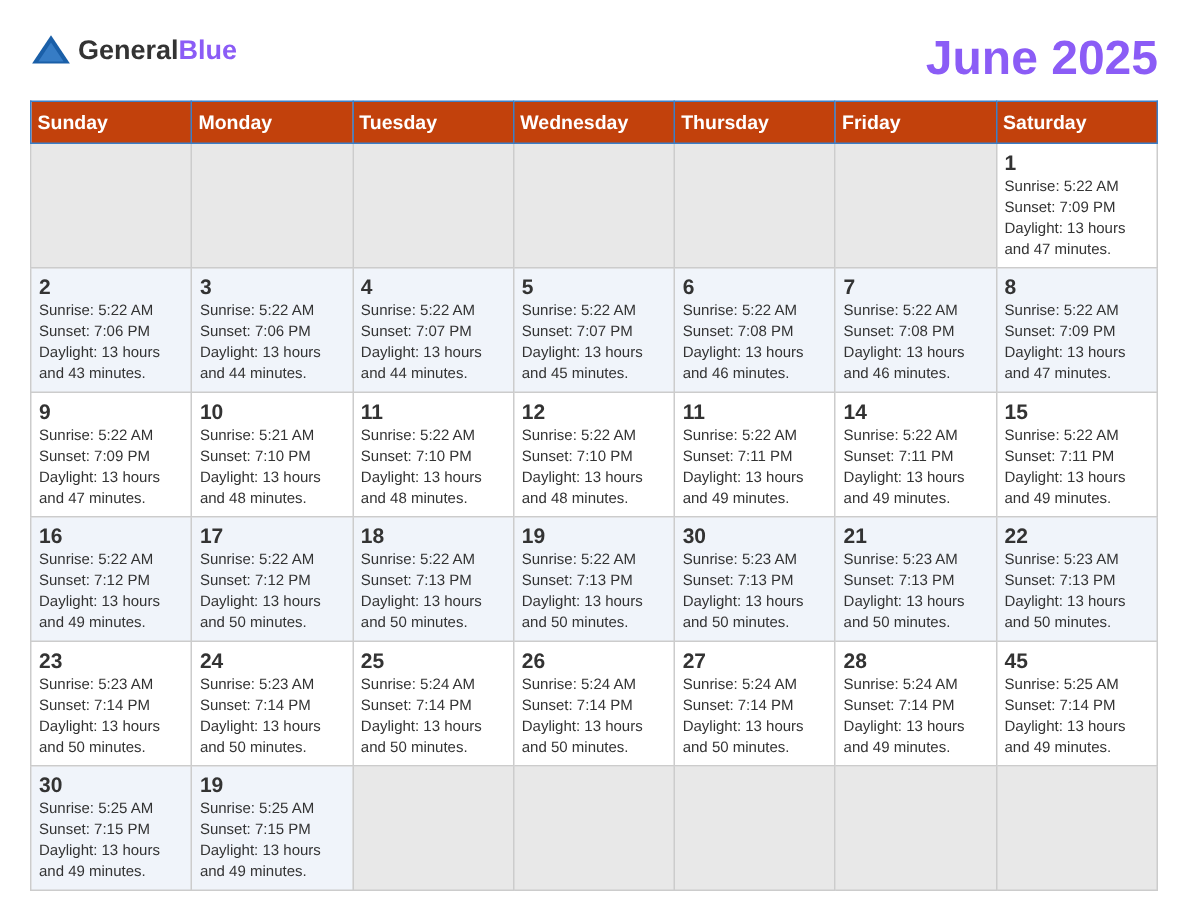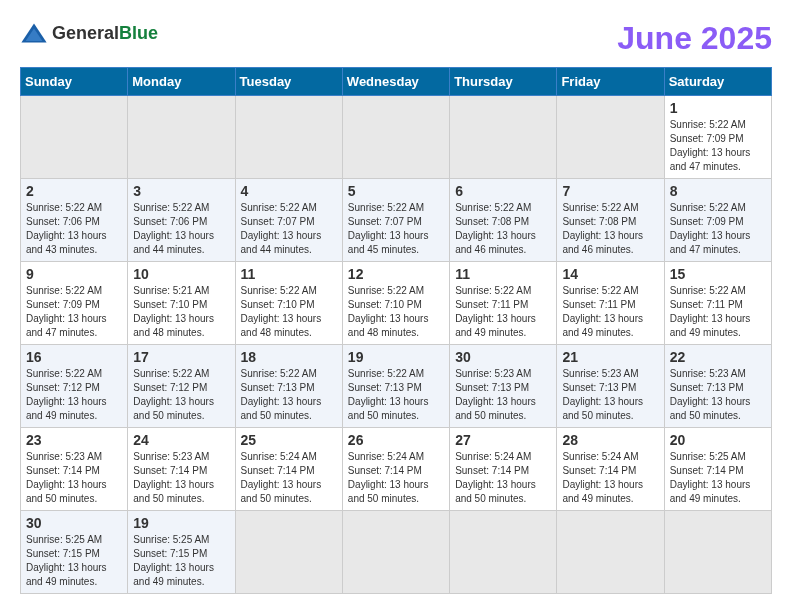--- a/index.html
+++ b/index.html
@@ -26,21 +26,21 @@
       line-height: 1.1;
     }
     .logo-general {
       font-size: 18px;
       font-weight: bold;
       color: #333;
     }
     .logo-blue {
       font-size: 18px;
       font-weight: bold;
-      color: #15803d;
+      color: #8b5cf6;
     }
     .logo-icon {
       width: 28px;
       height: 28px;
     }
     .title-area {
       text-align: right;
     }
     .month-title {
       font-size: 32px;
@@ -50,21 +50,21 @@
     .location-title {
       font-size: 16px;
       color: #555;
     }
     table {
       width: 100%;
       border-collapse: collapse;
       table-layout: fixed;
     }
     thead tr th {
-      background-color: #0369a1;
+      background-color: #c2410c;
       color: #fff;
       font-size: 13px;
       font-weight: bold;
       padding: 6px 4px;
       text-align: left;
       border: 1px solid #3a7fc8;
     }
     tbody tr td {
       vertical-align: top;
       border: 1px solid #ccc;
@@ -191,21 +191,21 @@
         <td><span class="day-num">24</span>
 <span class="cell-text">Sunrise: 5:23 AM<br>Sunset: 7:14 PM<br>Daylight: 13 hours and 50 minutes.</span></td>
         <td><span class="day-num">25</span>
 <span class="cell-text">Sunrise: 5:24 AM<br>Sunset: 7:14 PM<br>Daylight: 13 hours and 50 minutes.</span></td>
         <td><span class="day-num">26</span>
 <span class="cell-text">Sunrise: 5:24 AM<br>Sunset: 7:14 PM<br>Daylight: 13 hours and 50 minutes.</span></td>
         <td><span class="day-num">27</span>
 <span class="cell-text">Sunrise: 5:24 AM<br>Sunset: 7:14 PM<br>Daylight: 13 hours and 50 minutes.</span></td>
         <td><span class="day-num">28</span>
 <span class="cell-text">Sunrise: 5:24 AM<br>Sunset: 7:14 PM<br>Daylight: 13 hours and 49 minutes.</span></td>
-        <td><span class="day-num">20</span>
+        <td><span class="day-num">45</span>
 <span class="cell-text">Sunrise: 5:25 AM<br>Sunset: 7:14 PM<br>Daylight: 13 hours and 49 minutes.</span></td>
       </tr>
       <tr>
         <td><span class="day-num">30</span>
 <span class="cell-text">Sunrise: 5:25 AM<br>Sunset: 7:15 PM<br>Daylight: 13 hours and 49 minutes.</span></td>
         <td><span class="day-num">19</span>
 <span class="cell-text">Sunrise: 5:25 AM<br>Sunset: 7:15 PM<br>Daylight: 13 hours and 49 minutes.</span></td>
         <td class="empty-cell"></td>
         <td class="empty-cell"></td>
         <td class="empty-cell"></td>

